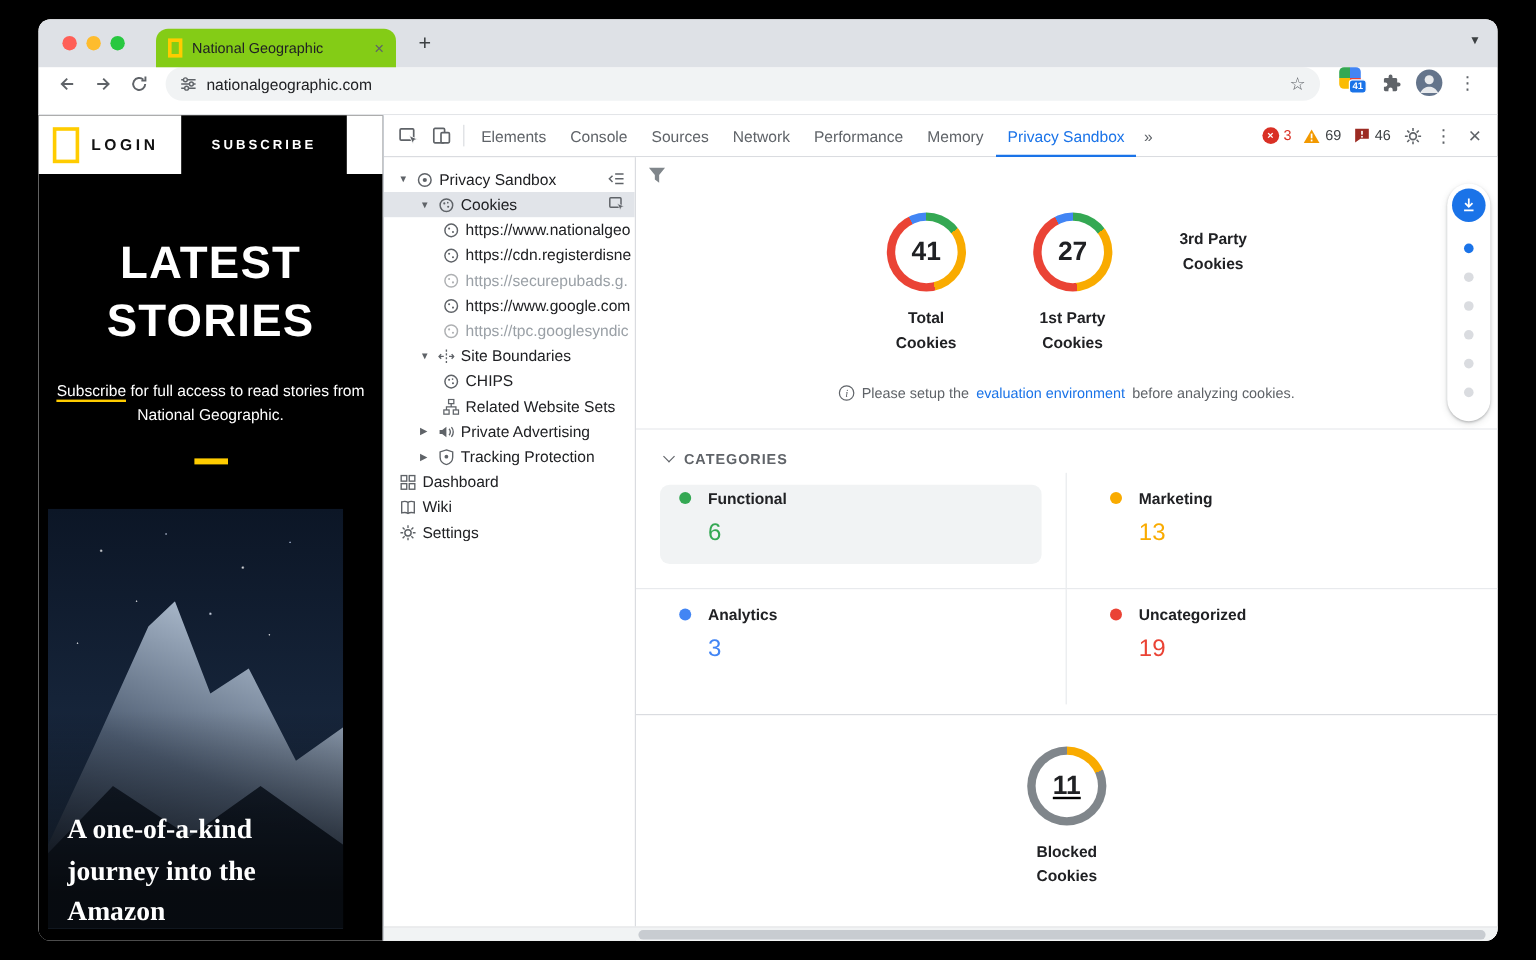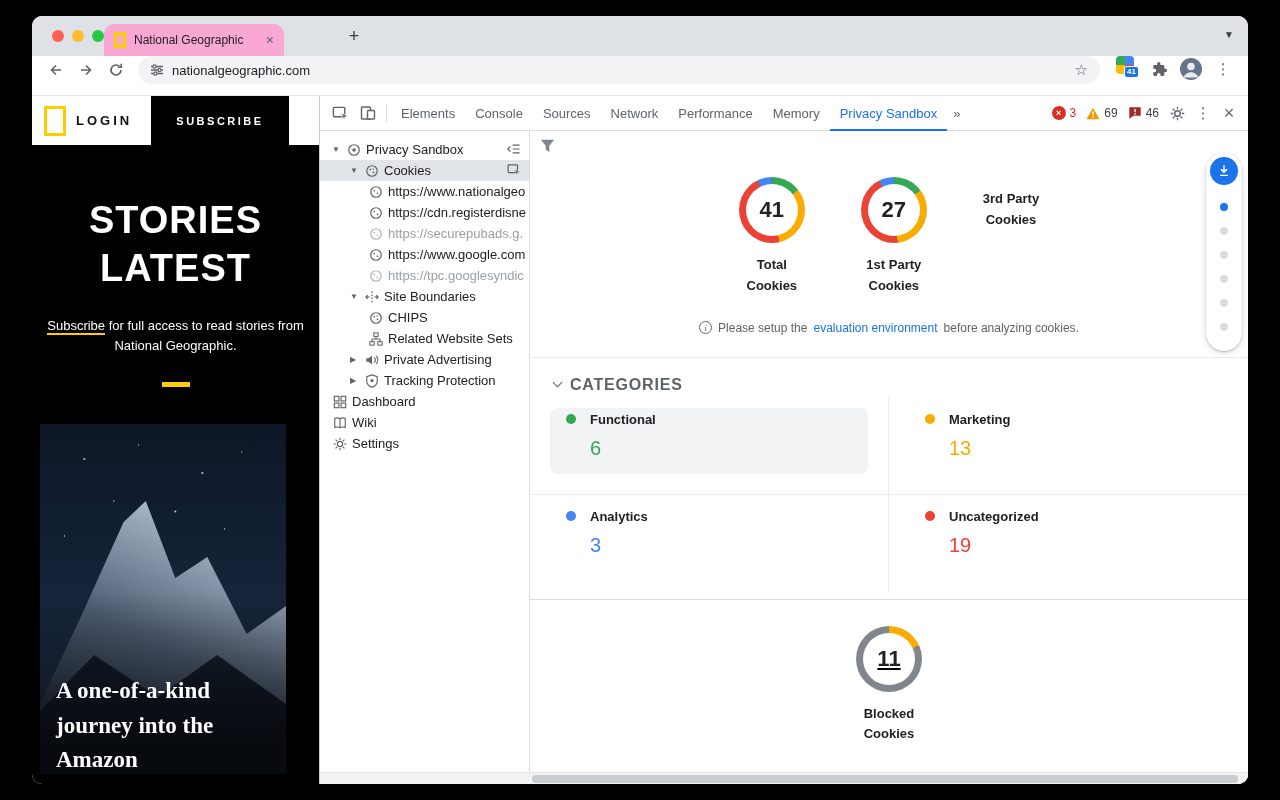--- a/index.html
+++ b/index.html
@@ -4,21 +4,21 @@
 <style>
   * { margin:0; padding:0; box-sizing:border-box; }
   html,body { width:1280px; height:800px; background:#000; font-family:"Liberation Sans", sans-serif; overflow:hidden; }
   .window { position:absolute; left:32px; top:16px; width:1216px; height:768px; border-radius:10px; overflow:hidden; background:#fff; box-shadow:0 12px 40px rgba(0,0,0,.6); }
 
   
   .tabstrip { height:40px; background:#dee1e6; position:relative; }
   .traffic { position:absolute; left:20px; top:14px; display:flex; gap:8px; }
   .light { width:12px; height:12px; border-radius:50%; }
   .l-red { background:#ff5f57; } .l-yellow { background:#febc2e; } .l-green { background:#28c840; }
-  .tab { position:absolute; left:72px; top:8px; width:180px; height:32px; background:#f9a8d4; border-radius:10px 10px 0 0; display:flex; align-items:center; padding:0 10px; gap:8px; }
+  .tab { position:absolute; left:98px; top:8px; width:200px; height:32px; background:#84cc16; border-radius:10px 10px 0 0; display:flex; align-items:center; padding:0 10px; gap:8px; }
   .tab-favicon { width:12px; height:16px; border:3px solid #ffcc00; flex-shrink:0; }
   .tab-title { font-size:12px; color:#202124; flex:1; white-space:nowrap; overflow:hidden; }
   .tab-close { color:#5f6368; font-size:14px; line-height:1; }
   .newtab { position:absolute; left:310px; top:9px; font-size:18px; color:#3c4043; width:24px; height:24px; text-align:center; line-height:22px; }
   .tab-search { position:absolute; right:14px; top:13px; font-size:10px; color:#3c4043; }
 
   
   .toolbar { height:40px; background:#fff; display:flex; align-items:flex-start; padding:0 10px; gap:2px; border-bottom:1px solid #e3e5e8; }
   .nav-btn { width:28px; height:28px; display:flex; align-items:center; justify-content:center; border-radius:50%; }
   .omnibox { flex:1; height:28px; background:#f1f3f4; border-radius:14px; display:flex; align-items:center; gap:8px; padding:0 12px; margin:0 6px; min-width:0; }
@@ -91,21 +91,21 @@
   .charts-row { display:flex; justify-content:center; gap:56px; margin-top:46px; }
   .chart-block { display:flex; flex-direction:column; align-items:center; }
   .donut { width:66px; height:66px; border-radius:50%; position:relative; display:flex; align-items:center; justify-content:center; background:#eee; }
   .donut::after { content:""; position:absolute; inset:7px; background:#fff; border-radius:50%; }
   .donut-num { position:relative; z-index:1; font-size:22px; font-weight:bold; color:#202124; }
   .donut-label { text-align:center; font-size:13px; font-weight:bold; color:#202124; margin-top:12px; line-height:1.6; }
   .note-row { display:flex; justify-content:center; align-items:center; gap:6px; margin-top:24px; font-size:12px; color:#5f6368; }
   .info-i { width:13px; height:13px; border:1px solid #5f6368; border-radius:50%; font-size:9px; display:flex; align-items:center; justify-content:center; font-family:"Liberation Serif", serif; font-style:italic; flex-shrink:0; }
   .note-link { color:#1a73e8; }
   .rule1 { height:1px; background:#e8eaed; margin-top:22px; }
-  .cat-header { display:flex; align-items:center; gap:9px; padding:18px 0 4px 24px; font-size:16px; font-weight:bold; color:#5f6368; letter-spacing:.8px; }
+  .cat-header { display:flex; align-items:center; gap:9px; padding:18px 0 4px 24px; font-size:12px; font-weight:bold; color:#5f6368; letter-spacing:.8px; }
   .chev-down { width:7px; height:7px; border-right:1.8px solid #5f6368; border-bottom:1.8px solid #5f6368; transform:rotate(45deg); margin-top:-4px; }
   .cat-grid { display:grid; grid-template-columns:1fr 1fr; }
   .cat-cell { padding:10px 20px 20px 20px; }
   .cat-cell.bb { border-bottom:1px solid #e8eaed; }
   .cat-cell.br { border-right:1px solid #e8eaed; }
   .cat-inner { padding:4px 16px 14px; border-radius:8px; }
   .cat-inner.hl { background:#f1f3f4; }
   .cat-line { display:flex; align-items:center; gap:14px; font-size:13px; font-weight:bold; color:#202124; }
   .cat-dot { width:10px; height:10px; border-radius:50%; flex-shrink:0; }
   .cat-val { font-size:20px; margin-top:10px; margin-left:24px; }
@@ -189,22 +189,22 @@
 
   <div class="content">
 
     <div class="site">
       <div class="site-header">
         <span class="ng-logo"></span>
         <span class="login">LOGIN</span>
         <span class="subscribe">SUBSCRIBE</span>
       </div>
       <div class="headline">
+        <div>LATEST</div>
         <div>STORIES</div>
-        <div>LATEST</div>
       </div>
       <div class="promo">
         <span class="u">Subscribe</span><span> for full access to read stories from National Geographic.</span>
       </div>
       <div class="yellow-rule"></div>
       <div class="hero">
         <div class="sky"></div>
         <div class="stars"></div>
         <div class="mtn-back"></div>
         <div class="mtn-front"></div>

